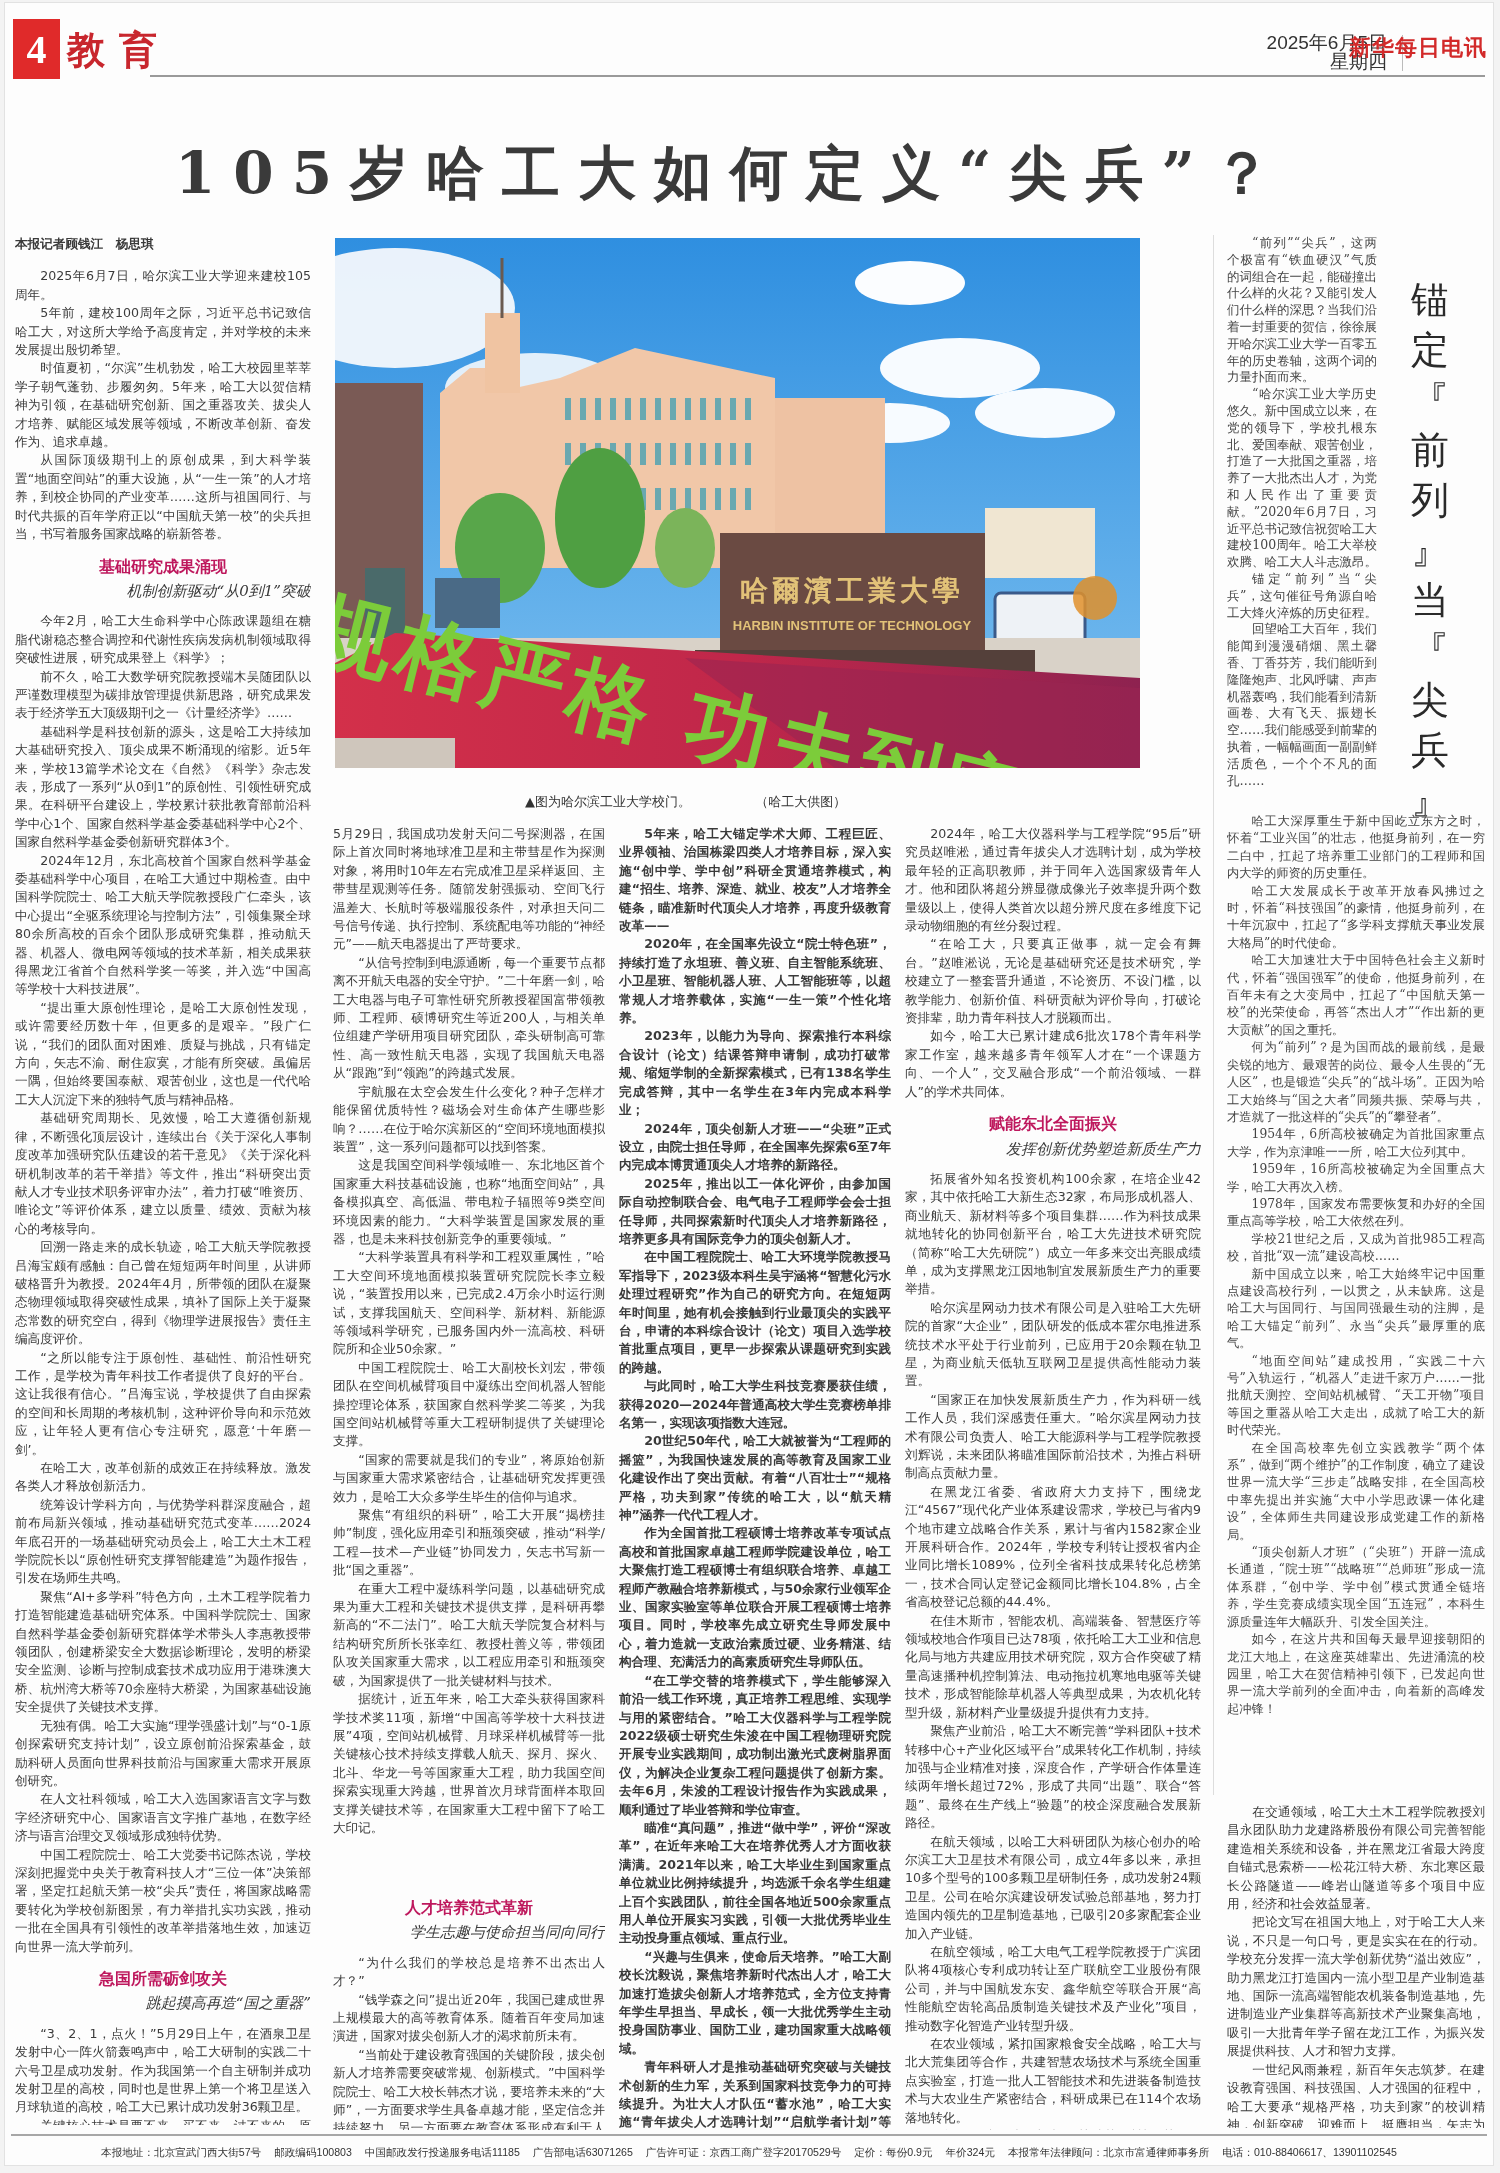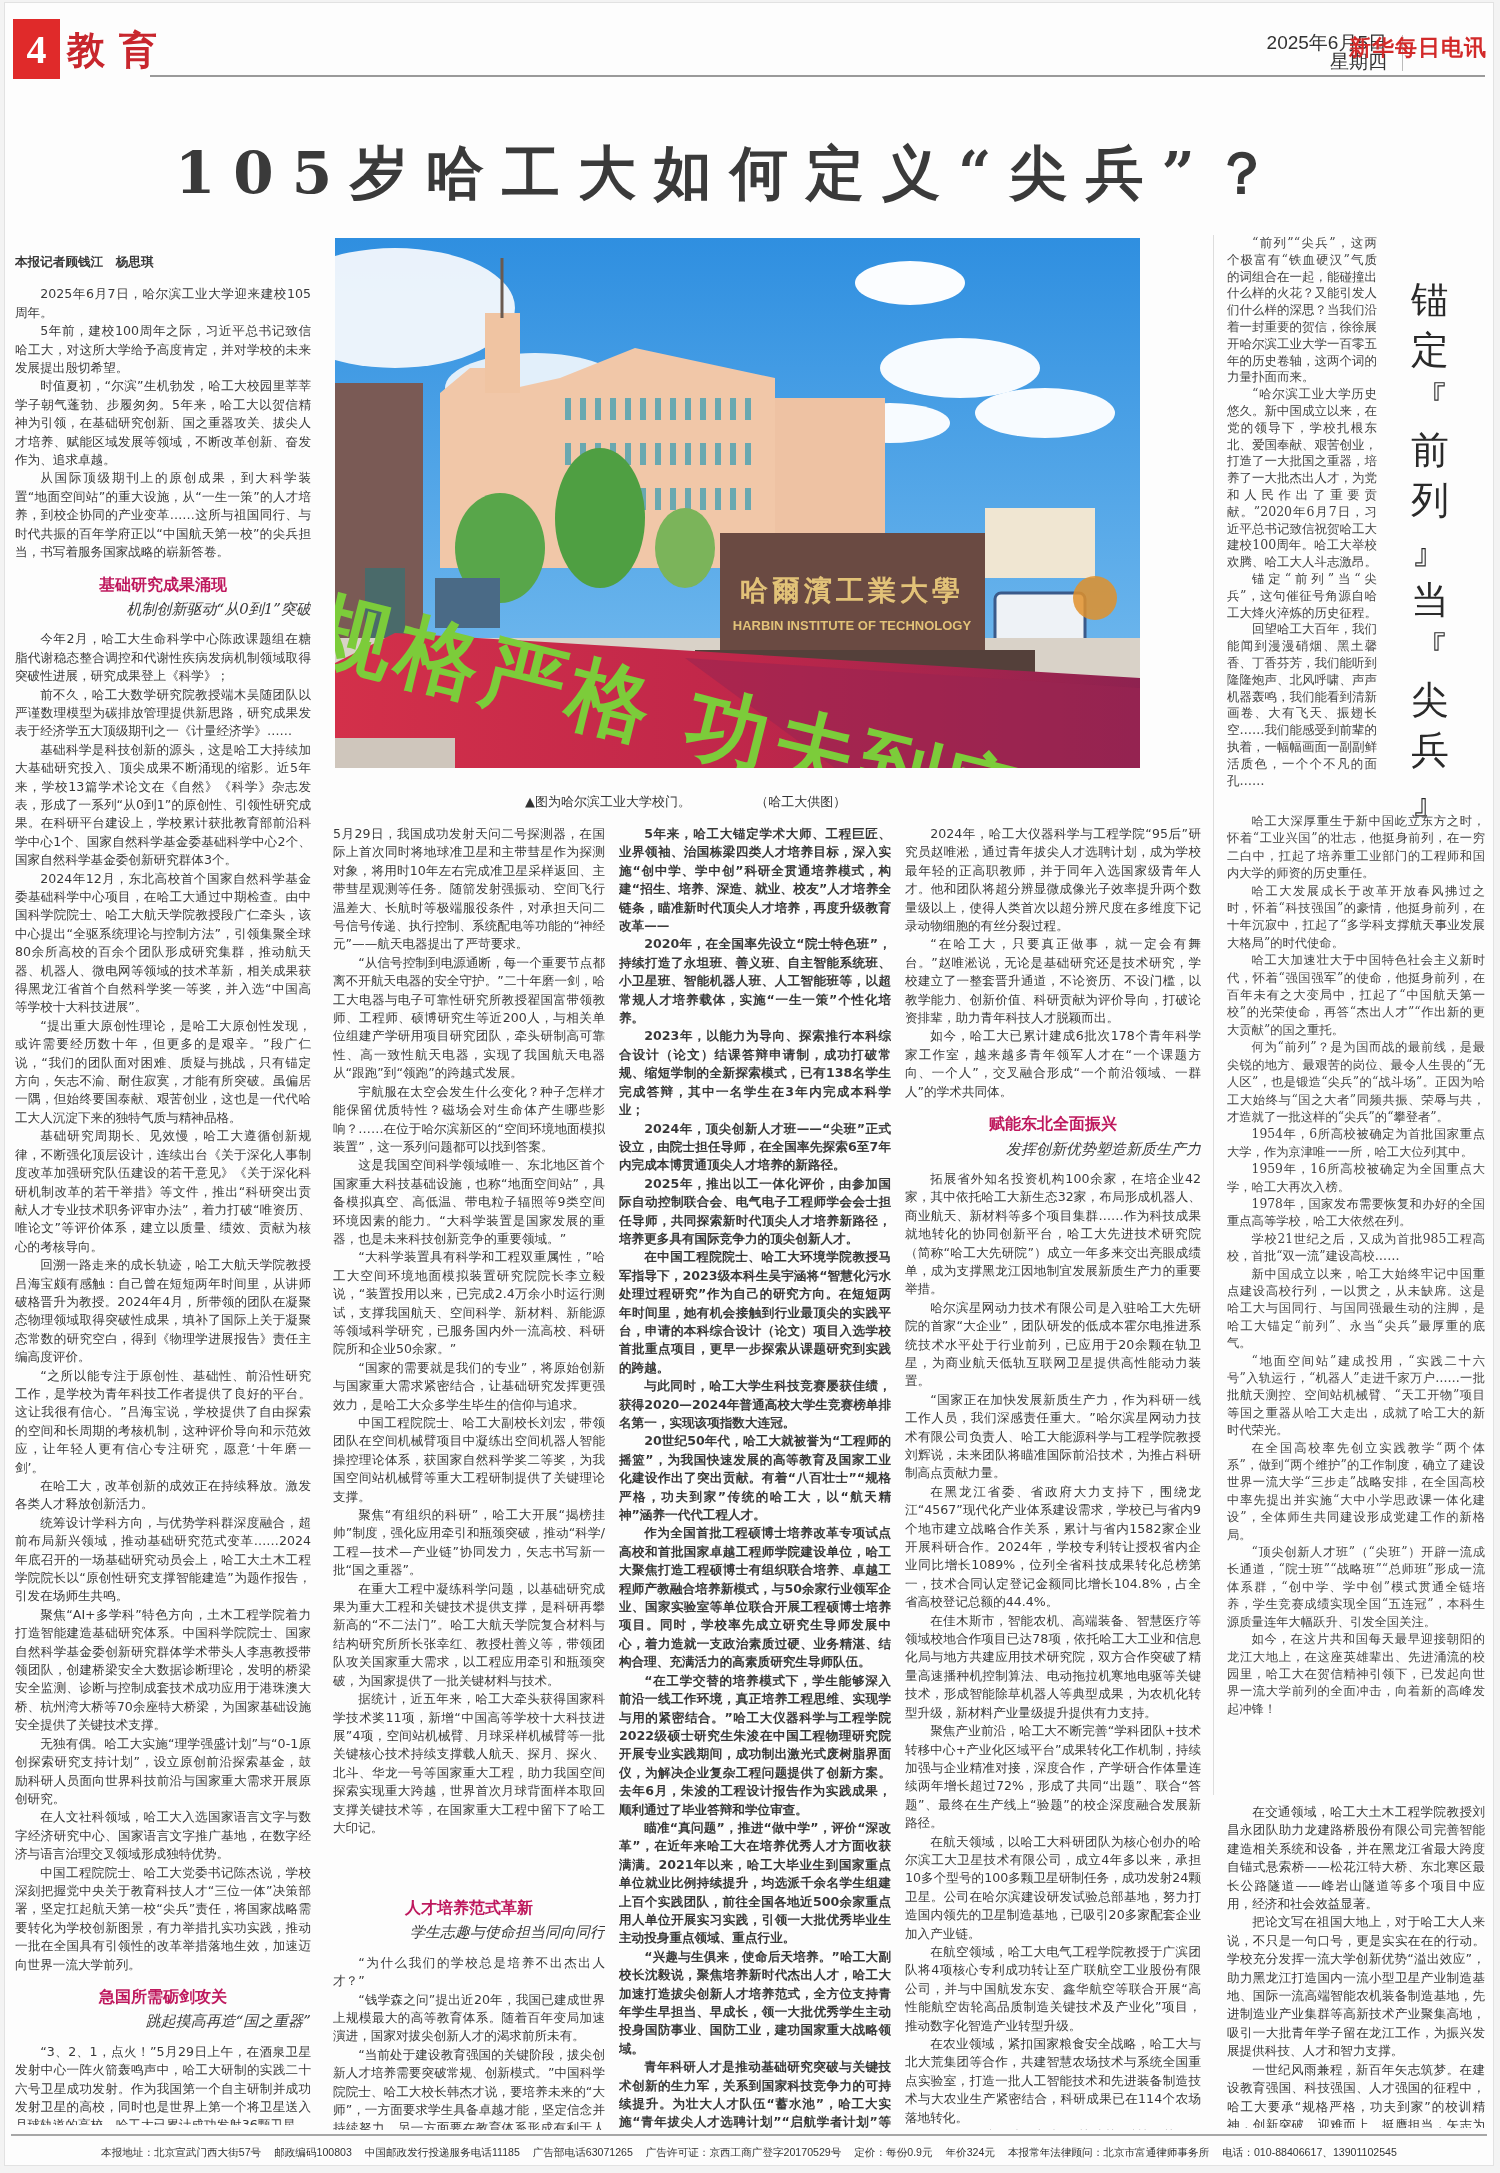--- a/index.html
+++ b/index.html
@@ -15,21 +15,21 @@
   .date-block { position: absolute; right: 108px; top: 30px; text-align: right; font-family: "Liberation Sans", sans-serif; font-size: 19px; line-height: 19px; color: #333; }
   .mast-divider { position: absolute; right: 92px; top: 32px; width: 1px; height: 36px; background: #bbb; }
   .brand { position: absolute; right: 8px; top: 30px; font-family: "DejaVu Serif", serif; font-weight: bold; font-size: 22px; color: #d22a2a; letter-spacing: 1px; }
 
   
   .headline { position: absolute; left: 170px; top: 132px; font-family: "DejaVu Serif", serif; font-weight: bold; font-size: 58px; color: #3a3a3a; letter-spacing: 18px; white-space: nowrap; }
 
   
   .col { position: absolute; font-size: 12.6px; line-height: 18.4px; text-align: justify; color: #3a3a3a; font-family: "DejaVu Sans", sans-serif; }
   .col p { text-indent: 2em; }
-  .byline { font-weight: bold; font-family: "DejaVu Sans", sans-serif; font-size: 12.6px; margin-bottom: 14px; text-indent: 0 !important; margin-top: 18px; }
+  .byline { font-weight: bold; font-family: "DejaVu Sans", sans-serif; font-size: 12.6px; margin-bottom: 14px; text-indent: 0 !important; }
   .sub-h { text-align: center; font-weight: bold; font-size: 16px; margin: 14px 0 6px; font-family: "DejaVu Sans", sans-serif; color: #be185d; text-indent: 0 !important; }
   .sub-h2 { text-align: right; font-size: 15px; margin-bottom: 12px; font-family: "DejaVu Serif", serif; font-style: italic; color: #3a3a3a; text-indent: 0 !important; }
 
   
   .photo { position: absolute; left: 330px; top: 235px; width: 805px; height: 530px; overflow: hidden; }
   .caption { position: absolute; left: 520px; top: 790px; font-size: 13px; color: #333; font-family: "DejaVu Sans", sans-serif; }
   .caption .credit { margin-left: 60px; }
 
   
   .side-col { position: absolute; left: 1222px; top: 232px; width: 150px; font-family: "DejaVu Serif", serif; font-size: 12.5px; line-height: 16.8px; text-align: justify; color: #444; }
@@ -189,22 +189,22 @@
     <span>▲图为哈尔滨工业大学校门。</span>
     <span class="credit">（哈工大供图）</span>
   </div>
 
   <div class="col" style="left:328px; top:822px; width:272px; height:1060px; overflow:hidden;">
     <p style="text-indent:0"><span>5月29日，我国成功发射天问二号探测器，在国际上首次同时将地球准卫星和主带彗星作为探测对象，将用时10年左右完成准卫星采样返回、主带彗星观测等任务。随箭发射强振动、空间飞行温差大、长航时等极端服役条件，对承担天问二号信号传递、执行控制、系统配电等功能的“神经元”——航天电器提出了严苛要求。</span></p>
     <p>“从信号控制到电源通断，每一个重要节点都离不开航天电器的安全守护。”二十年磨一剑，哈工大电器与电子可靠性研究所教授翟国富带领教师、工程师、硕博研究生等近200人，与相关单位组建产学研用项目研究团队，牵头研制高可靠性、高一致性航天电器，实现了我国航天电器从“跟跑”到“领跑”的跨越式发展。</p>
     <p>宇航服在太空会发生什么变化？种子怎样才能保留优质特性？磁场会对生命体产生哪些影响？……在位于哈尔滨新区的“空间环境地面模拟装置”，这一系列问题都可以找到答案。</p>
     <p>这是我国空间科学领域唯一、东北地区首个国家重大科技基础设施，也称“地面空间站”，具备模拟真空、高低温、带电粒子辐照等9类空间环境因素的能力。“大科学装置是国家发展的重器，也是未来科技创新竞争的重要领域。”</p>
     <p>“大科学装置具有科学和工程双重属性，”哈工大空间环境地面模拟装置研究院院长李立毅说，“装置投用以来，已完成2.4万余小时运行测试，支撑我国航天、空间科学、新材料、新能源等领域科学研究，已服务国内外一流高校、科研院所和企业50余家。”</p>
+    <p>中国工程院院士、哈工大副校长刘宏，带领团队在空间机械臂项目中凝练出空间机器人智能操控理论体系，获国家自然科学奖二等奖，为我国空间站机械臂等重大工程研制提供了关键理论支撑。</p>
     <p>“国家的需要就是我们的专业”，将原始创新与国家重大需求紧密结合，让基础研究发挥更强效力，是哈工大众多学生毕生的信仰与追求。</p>
-    <p>中国工程院院士、哈工大副校长刘宏，带领团队在空间机械臂项目中凝练出空间机器人智能操控理论体系，获国家自然科学奖二等奖，为我国空间站机械臂等重大工程研制提供了关键理论支撑。</p>
     <p>聚焦“有组织的科研”，哈工大开展“揭榜挂帅”制度，强化应用牵引和瓶颈突破，推动“科学/工程—技术—产业链”协同发力，矢志书写新一批“国之重器”。</p>
     <p>在重大工程中凝练科学问题，以基础研究成果为重大工程和关键技术提供支撑，是科研再攀新高的“不二法门”。哈工大航天学院复合材料与结构研究所所长张幸红、教授杜善义等，带领团队攻关国家重大需求，以工程应用牵引和瓶颈突破，为国家提供了一批关键材料与技术。</p>
     <p>据统计，近五年来，哈工大牵头获得国家科学技术奖11项，新增“中国高等学校十大科技进展”4项，空间站机械臂、月球采样机械臂等一批关键核心技术持续支撑载人航天、探月、探火、北斗、华龙一号等国家重大工程，助力我国空间探索实现重大跨越，世界首次月球背面样本取回支撑关键技术等，在国家重大工程中留下了哈工大印记。</p>
   </div>
   <div class="col" style="left:328px; top:1882px; width:272px; height:245px; overflow:hidden;">
     <div class="sub-h">人才培养范式革新</div>
     <div class="sub-h2">学生志趣与使命担当同向同行</div>
     <p>“为什么我们的学校总是培养不出杰出人才？”</p>
     <p>“钱学森之问”提出近20年，我国已建成世界上规模最大的高等教育体系。随着百年变局加速演进，国家对拔尖创新人才的渴求前所未有。</p>
     <p>“当前处于建设教育强国的关键阶段，拔尖创新人才培养需要突破常规、创新模式。”中国科学院院士、哈工大校长韩杰才说，要培养未来的“大师”，一方面要求学生具备卓越才能，坚定信念并持续努力，另一方面要在教育体系形成有利于人才成长的实践环境和发展条件。</p>

